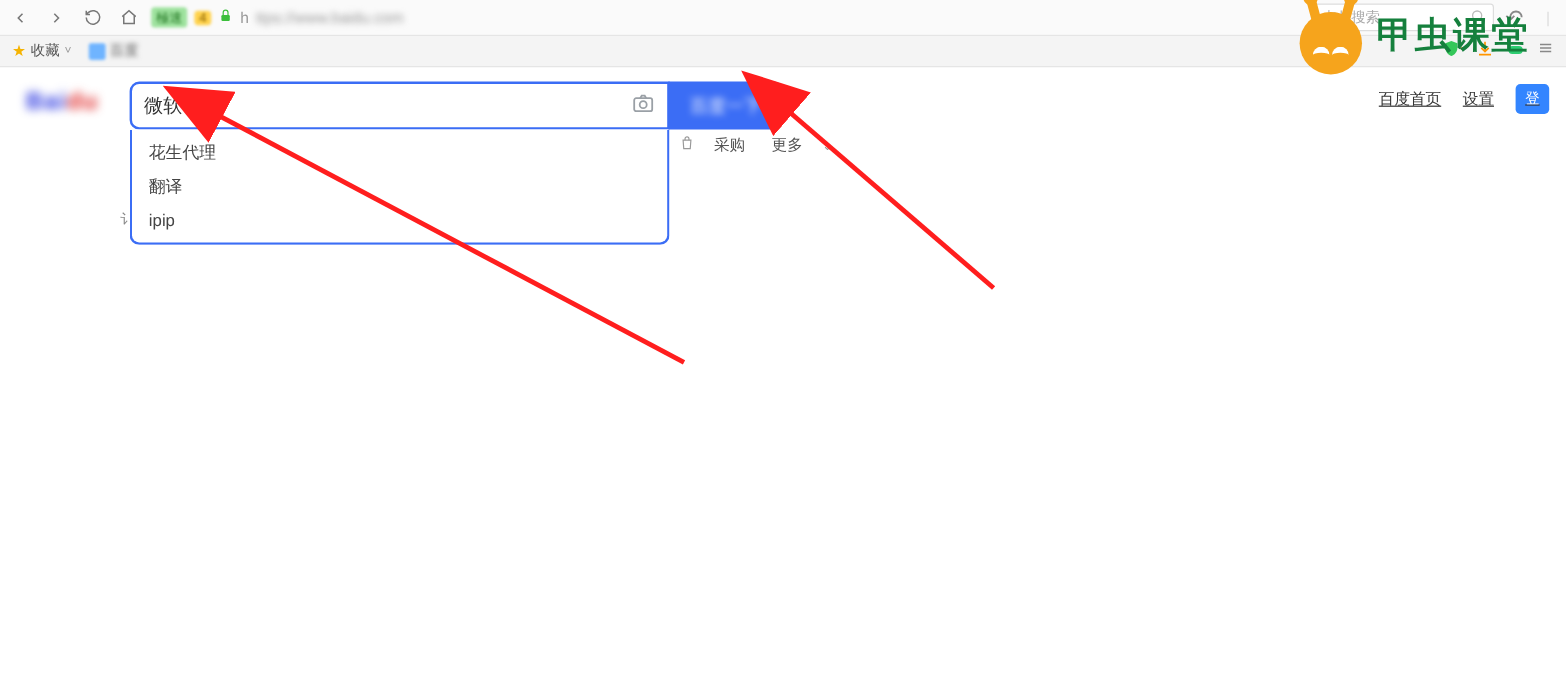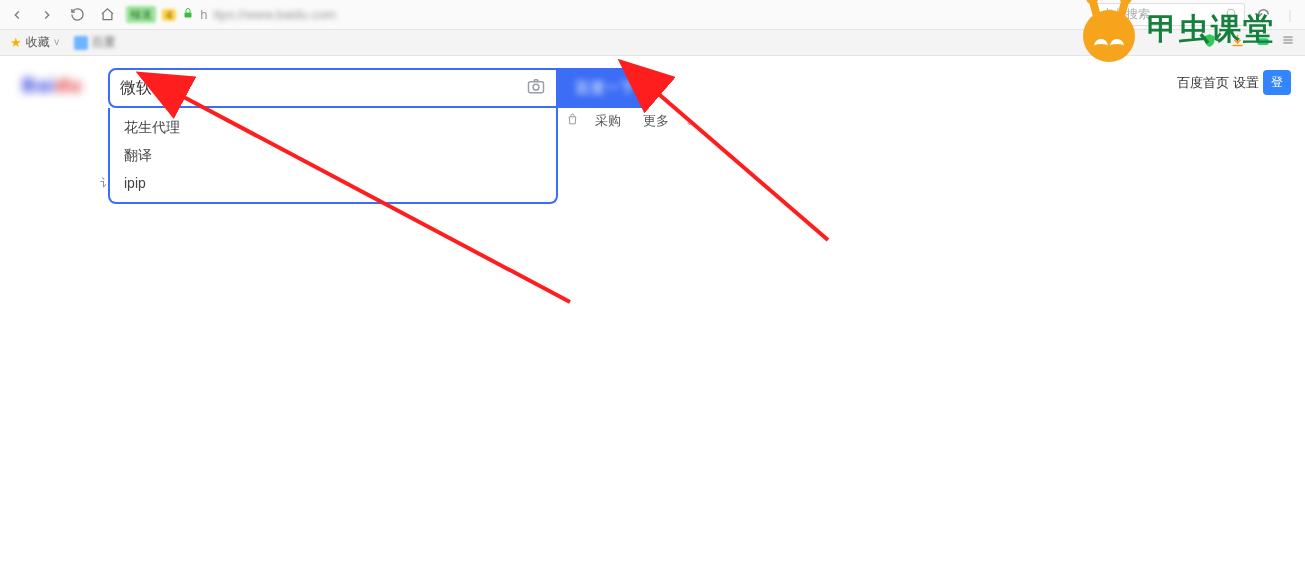--- a/index.html
+++ b/index.html
@@ -76,23 +76,23 @@
   .bm-label-blur { filter: blur(2px); }
   .bm-right { margin-left: auto; display: flex; gap: 10px; }
   .ic-green { color: #34c759; }
   .ic-orange { color: #ff9500; }
   .ic-greenbox { color: #2ecc71; }
 
   
   .page-top {
     display: flex; align-items: center; justify-content: flex-end;
     padding: 10px 14px 0 0;
-    gap: 4px;
+    gap: 18px;
     font-size: 13px; color: #333;
-    position: absolute; top: 60px; right: 0;
+    position: absolute; top: 60px; right: 0; text-decoration: underline;
   }
   .page-top a { color: #333; text-decoration: none; cursor: pointer; }
   .login-btn {
     background: #3385ff; color: #fff;
     padding: 4px 8px; border-radius: 4px;
     font-size: 12px; cursor: pointer;
   }
 
   
   .search-row {

